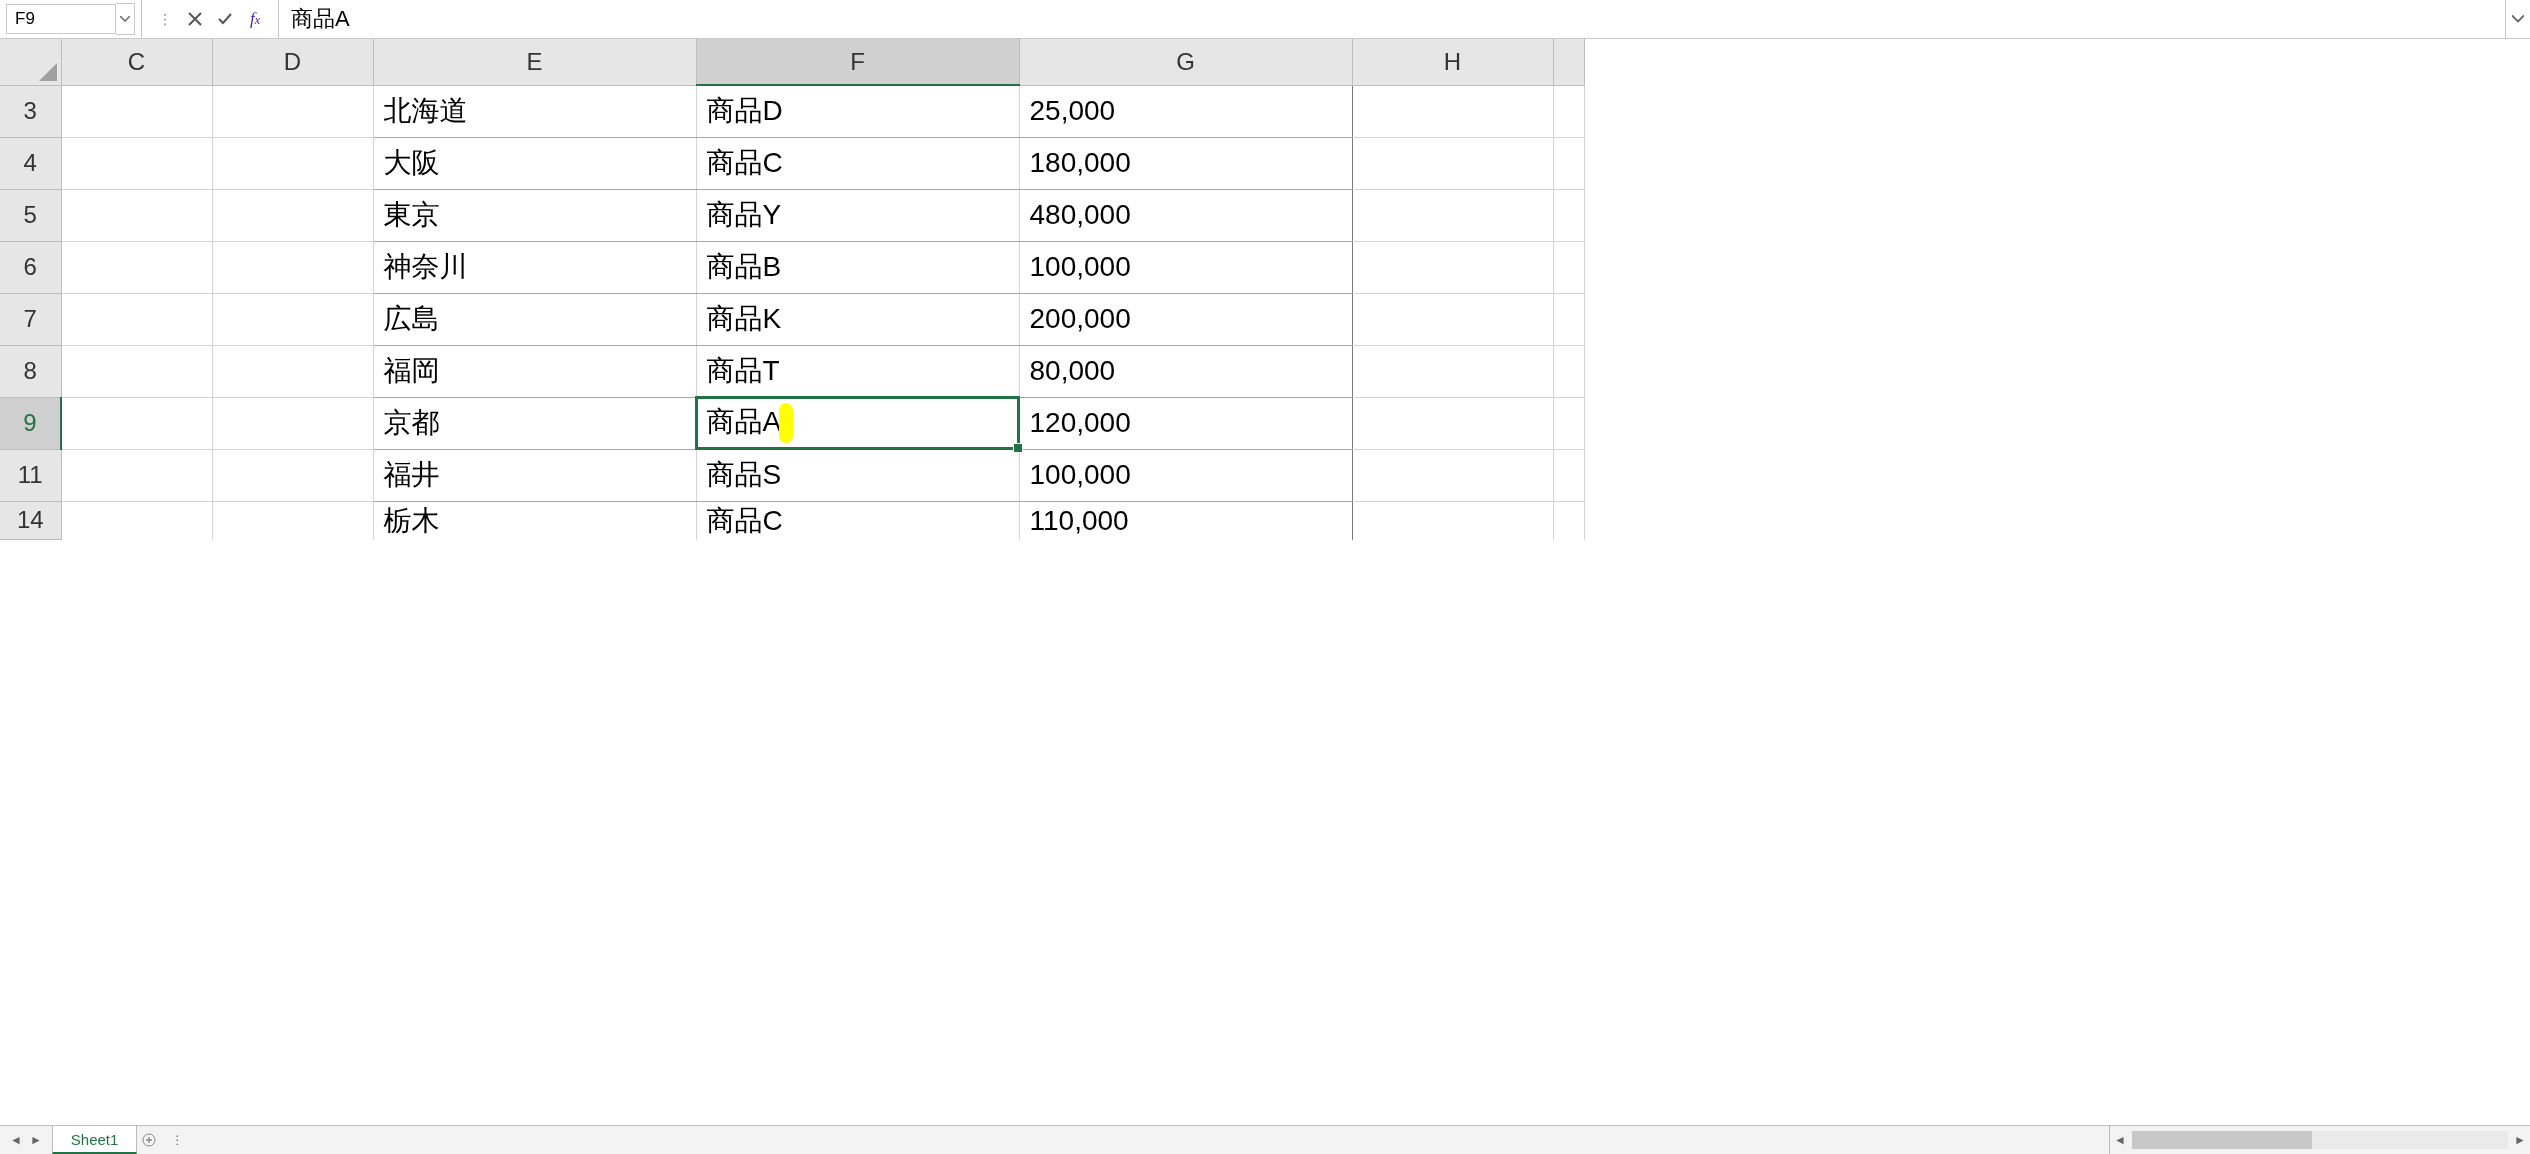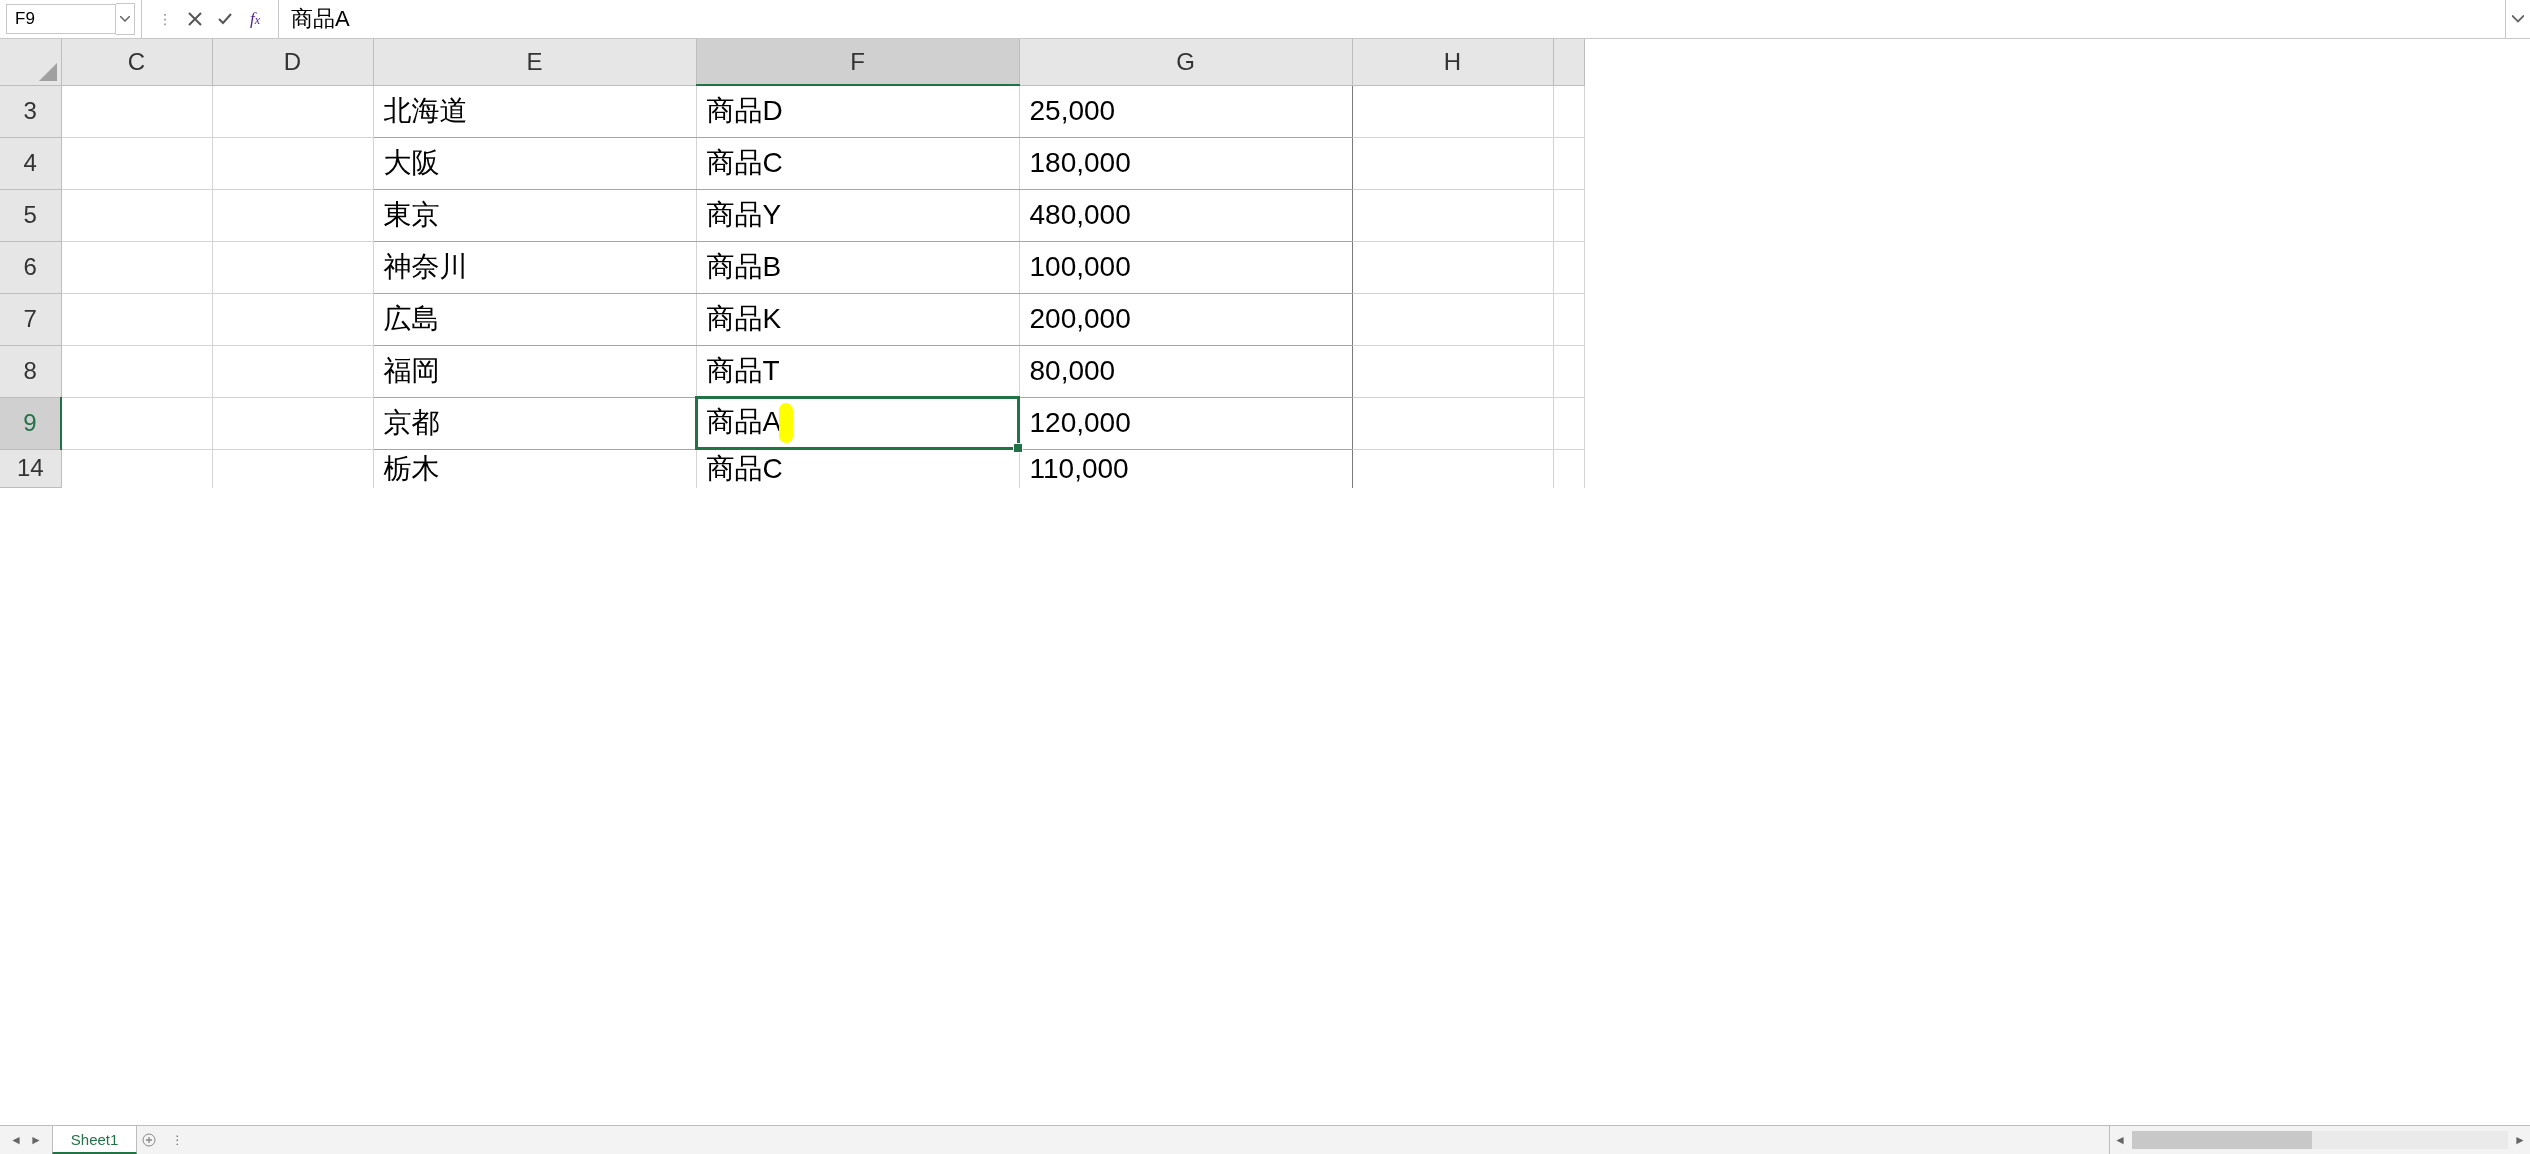--- a/index.html
+++ b/index.html
@@ -228,20 +228,36 @@
           </td>
           <td class="cell db-i selected">
             <div class="val txt">商品A<span class="caret-mark"></span></div>
           </td>
           <td class="cell db-i db-r">
             <div class="val num">120,000</div>
           </td>
           <td class="cell"></td>
           <td class="cell"></td>
         </tr>
+        <tr>
+          <th class="rowhead">11</th>
+          <td class="cell"></td>
+          <td class="cell"></td>
+          <td class="cell db-i db-l">
+            <div class="val txt">福井</div>
+          </td>
+          <td class="cell db-i">
+            <div class="val txt">商品S</div>
+          </td>
+          <td class="cell db-i db-r">
+            <div class="val num">100,000</div>
+          </td>
+          <td class="cell"></td>
+          <td class="cell"></td>
+        </tr>
         <tr class="partial">
           <th class="rowhead">14</th>
           <td class="cell"></td>
           <td class="cell"></td>
           <td class="cell db-i db-l">
             <div class="val txt">栃木</div>
           </td>
           <td class="cell db-i">
             <div class="val txt">商品C</div>
           </td>

